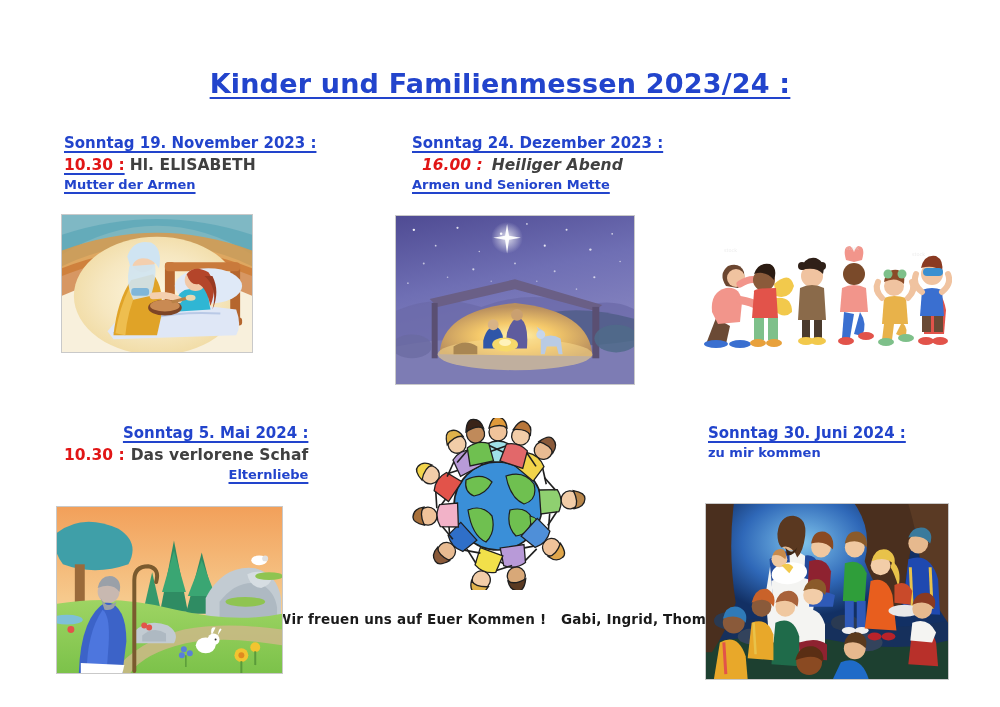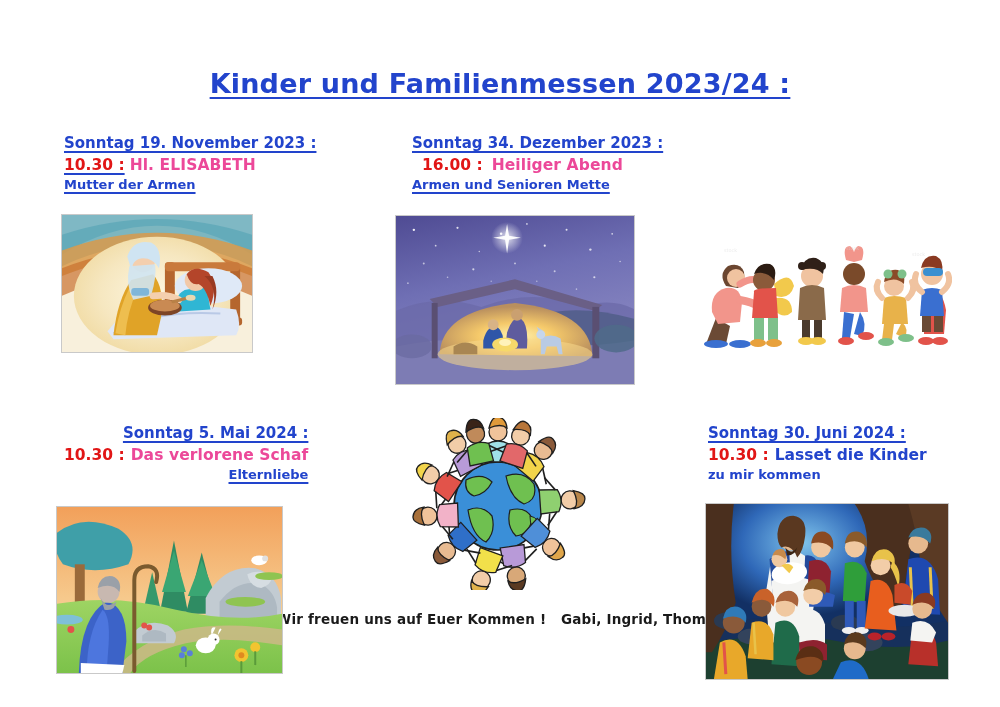--- a/index.html
+++ b/index.html
@@ -63,21 +63,21 @@
     color: #e11616;
     text-decoration: underline;
     text-decoration-color: #2244cc;
     text-underline-offset: 3px;
     text-decoration-thickness: 1.6px;
   }
   .time-plain {
     color: #e11616;
   }
   .title-black {
-    color: #ec4899;
+    color: #404040;
     letter-spacing: 0.1px;
   }
   .title-blue {
     color: #2244cc;
   }
   .sub-line {
     font-weight: bold;
     font-size: 13px;
     color: #2244cc;
     text-decoration: underline;
@@ -123,41 +123,38 @@
 
   <div class="entry" style="left:64px; top:133px;">
     <div class="line date-line">Sonntag 19. November 2023 :</div>
     <div class="line time-line">
       <span class="time">10.30 :</span><span class="title-black" style="padding-left:5px;">Hl. ELISABETH</span>
     </div>
     <div class="line sub-line">Mutter der Armen</div>
   </div>
 
   <div class="entry" style="left:412px; top:133px;">
-    <div class="line date-line">Sonntag 34. Dezember 2023 :</div>
-    <div class="line time-line" style="padding-left:10px;">
+    <div class="line date-line">Sonntag 24. Dezember 2023 :</div>
+    <div class="line time-line" style="padding-left:10px;font-style:italic;">
       <span class="time-plain">16.00 :</span><span class="title-black" style="padding-left:9px;">Heiliger Abend</span>
     </div>
     <div class="line sub-line">Armen und Senioren Mette</div>
   </div>
 
 
   <div class="entry" style="left:64px; top:423px;text-align:right;">
     <div class="line date-line">Sonntag 5. Mai 2024 :</div>
     <div class="line time-line">
       <span class="time-plain">10.30 :</span><span class="title-black" style="padding-left:6px;">Das verlorene Schaf</span>
     </div>
     <div class="line sub-line">Elternliebe</div>
   </div>
 
   <div class="entry" style="left:708px; top:423px;">
     <div class="line date-line">Sonntag 30. Juni 2024 :</div>
-    <div class="line time-line">
-      <span class="time-plain">10.30 :</span><span class="title-blue" style="padding-left:6px;">Lasset die Kinder</span>
-    </div>
     <div class="line sub-line nounderline">zu mir kommen</div>
   </div>
 
   <div class="footer">Wir freuen uns auf Euer Kommen !   Gabi, Ingrid, Thomas</div>
 
   <div class="pic framed" style="left:61px; top:214px; width:192px; height:139px;">
     <svg viewBox="0 0 192 139" preserveAspectRatio="none">
       <defs>
         <radialGradient id="g1glow" cx="50%" cy="48%" r="62%">
           <stop offset="0%" stop-color="#fdf6e0"></stop>

